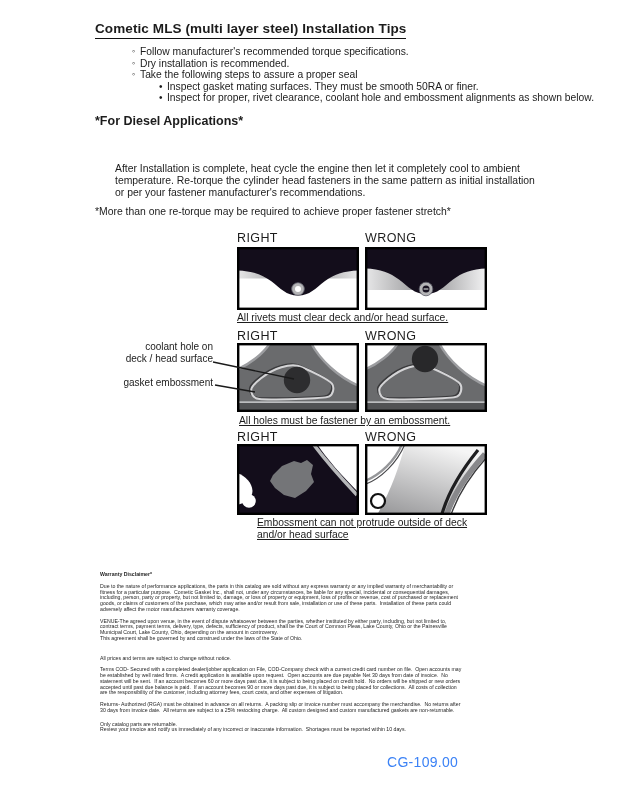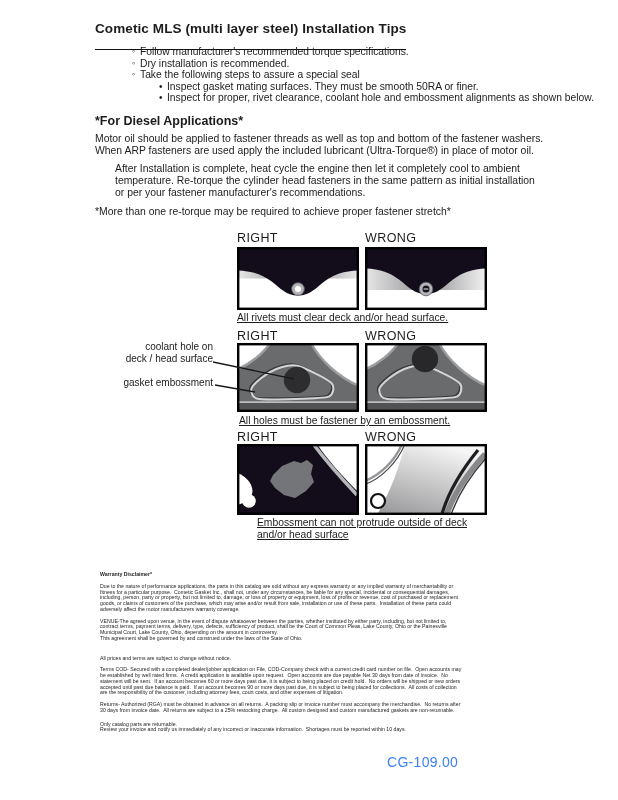--- a/index.html
+++ b/index.html
@@ -3,21 +3,21 @@
 <meta charset="utf-8">
 <style>
   html,body{margin:0;padding:0;background:#ffffff;}
   .page{
     position:relative;width:618px;height:800px;background:#ffffff;overflow:hidden;
     font-family:"Liberation Sans",sans-serif;color:#1c1c1c;
   }
   .abs{position:absolute;}
   .title{
     left:95px;top:21px;font-size:13.5px;font-weight:bold;
-    border-bottom:1.5px solid #111;padding-bottom:13px;letter-spacing:.1px;
+    border-bottom:1.5px solid #111;padding-bottom:2px;letter-spacing:.1px;
   }
   .tips{left:88px;top:46px;font-size:10.3px;line-height:11.5px;}
   .tip{white-space:nowrap;margin-left:44px;}
   .tip .mark{display:inline-block;width:8px;font-size:9px;vertical-align:top;}
   .tip.sub{padding-left:27px;}
   .tip.sub .mark{font-size:10px;width:8px;}
   .h2{left:95px;top:114px;font-size:12.5px;font-weight:bold;}
   .para{left:95px;font-size:10.4px;line-height:12.1px;white-space:pre-line;}
   .p1{top:133px;} .p2{top:163px;margin-left:20px;} .p3{top:206px;}
   .figlabel{width:122px;text-align:left;font-size:12.5px;font-weight:normal;letter-spacing:.4px;}
@@ -35,28 +35,26 @@
 </head>
 <body>
 
 <div class="page">
 
   <div class="abs title">Cometic MLS (multi layer steel) Installation Tips</div>
 
   <div class="abs tips">
     <div class="tip"><span class="mark">◦</span><span>Follow manufacturer's recommended torque specifications.</span></div>
     <div class="tip"><span class="mark">◦</span><span>Dry installation is recommended.</span></div>
-    <div class="tip"><span class="mark">◦</span><span>Take the following steps to assure a special seal</span></div>
+    <div class="tip"><span class="mark">◦</span><span>Take the following steps to assure a proper seal</span></div>
     <div class="tip sub"><span class="mark">•</span><span>Inspect gasket mating surfaces.  They must be smooth 50RA or finer.</span></div>
     <div class="tip sub"><span class="mark">•</span><span>Inspect for proper, rivet clearance, coolant hole and embossment alignments as shown below.</span></div>
   </div>
 
   <div class="abs h2">*For Diesel Applications*</div>
-  <div class="abs para p1">Motor oil should be applied to fastener threads as well as top and bottom of the fastener washers.
-When ARP fasteners are used apply the included lubricant (Ultra-Torque®) in place of motor oil.</div>
   <div class="abs para p2">After Installation is complete, heat cycle the engine then let it completely cool to ambient
 temperature. Re-torque the cylinder head fasteners in the same pattern as initial installation
 or per your fastener manufacturer's recommendations.</div>
   <div class="abs para p3">*More than one re-torque may be required to achieve proper fastener stretch*</div>
 
   <div class="abs figlabel" style="left:237px;top:231px;">RIGHT</div>
   <div class="abs figlabel" style="left:365px;top:231px;">WRONG</div>
 
   <div class="abs panel" style="left:237px;top:247px;">
     <svg width="122" height="63" viewBox="0 0 122 63">

